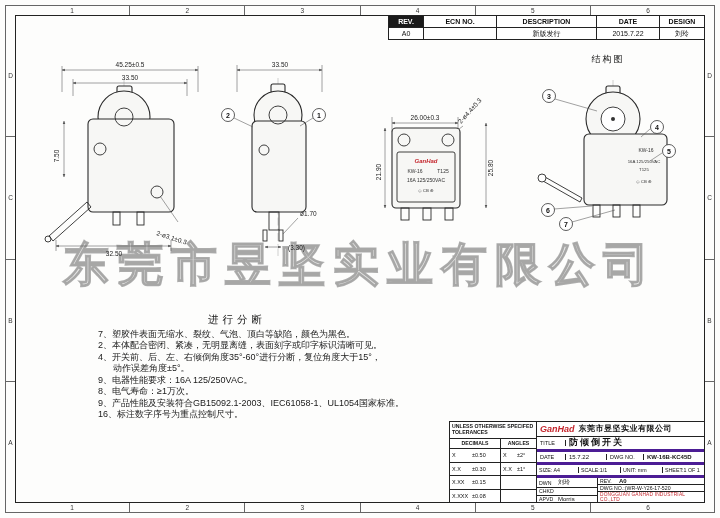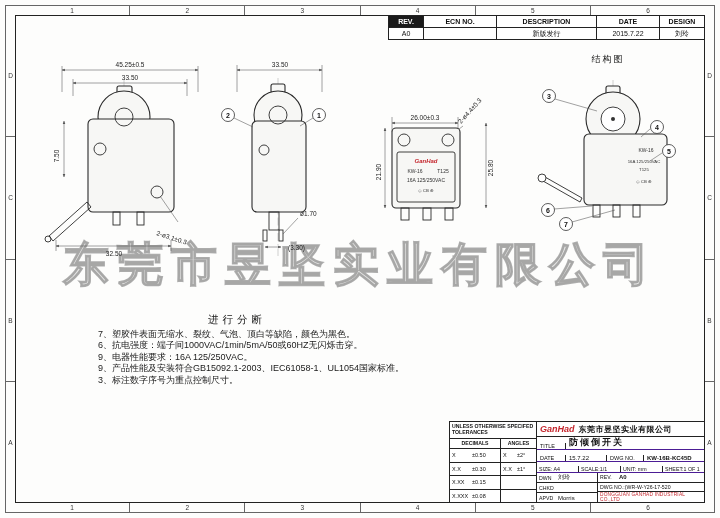--- a/index.html
+++ b/index.html
@@ -69,21 +69,21 @@
   .tb-tolrow{display:flex;flex:1;align-items:center;border-bottom:1px solid #222;font-size:5.5px}
   .tb-tolrow:last-child{border-bottom:none}
   .t1{width:20px;padding-left:2px}
   .t2{width:28px;border-right:1px solid #222;align-self:stretch;display:flex;align-items:center}
   .t3{width:14px;padding-left:2px}
   .t4{flex:1}
   .tb-right{flex:1;display:flex;flex-direction:column}
   .tb-company{height:14px;display:flex;align-items:center;gap:4px;padding:0 3px;border-bottom:1px solid #222}
   .tb-logo{color:#c4262d;font-weight:bold;font-style:italic;font-size:9px}
   .tb-cn{font-size:8px;font-weight:bold;letter-spacing:.5px}
-  .tb-row{display:flex;align-items:flex-end;border-bottom:1px solid #4c1d95}
+  .tb-row{display:flex;align-items:center;border-bottom:3px solid #4c1d95}
   .r-title{height:12px}.r-date{height:11px}.r-four{height:10px}
   .lbl{font-size:5.5px;display:flex;align-items:center;padding:0 3px;border-right:1px solid #222}
   .val{display:flex;align-items:center;padding:0 3px}
   .title-val{font-size:9px;font-weight:bold;letter-spacing:2px}
   .bold{font-weight:bold}
   .w22{width:22px}.w34{width:34px;border-right:1px solid #222}.w30{width:30px}
   .r-four span{flex:1;display:flex;align-items:center;padding-left:2px;border-right:1px solid #222;font-size:5.3px}
   .r-four span:last-child{border-right:none}
   .tb-bottom{flex:1;display:flex}
   .tb-sign{width:60px;border-right:1px solid #222;display:flex;flex-direction:column}
@@ -282,24 +282,27 @@
 
     <path class="ldr" d="M572,222 L615,210"></path>
     <circle class="cout" cx="566" cy="224" r="6.5"></circle>
     <text class="co" x="566" y="227">7</text>
   </g>
 </svg>
 
 <div class="tech">
   <div class="tech-title">进行分断</div>
   <div class="tech-item">7、塑胶件表面无缩水、裂纹、气泡、顶白等缺陷，颜色为黑色。</div>
-  <div class="tech-item">6、抗电强度：端子间1000VAC/1min/5mA/50或60HZ无闪烁击穿。</div>
+  <div class="tech-item">2、本体配合密闭、紧凑，无明显离缝，表面刻字或印字标识清晰可见。</div>
+  <div class="tech-item">4、开关前、后、左、右倾倒角度35°-60°进行分断，复位角度大于15°，</div>
+  <div class="tech-item">      动作误差角度±5°。</div>
   <div class="tech-item">9、电器性能要求：16A 125/250VAC。</div>
+  <div class="tech-item">8、电气寿命：≥1万次。</div>
   <div class="tech-item">9、产品性能及安装符合GB15092.1-2003、IEC61058-1、UL1054国家标准。</div>
-  <div class="tech-item">3、标注数字序号为重点控制尺寸。</div>
+  <div class="tech-item">16、标注数字序号为重点控制尺寸。</div>
 </div>
 
 <div class="tblock">
   <div class="tb-left">
     <div class="tb-tolhead">UNLESS OTHERWISE SPECIFED TOLERANCES</div>
     <div class="tb-subrow">
       <div class="tb-sub sd">DECIMALS</div>
       <div class="tb-sub sa">ANGLES</div>
     </div>
     <div class="tb-tolrow">

